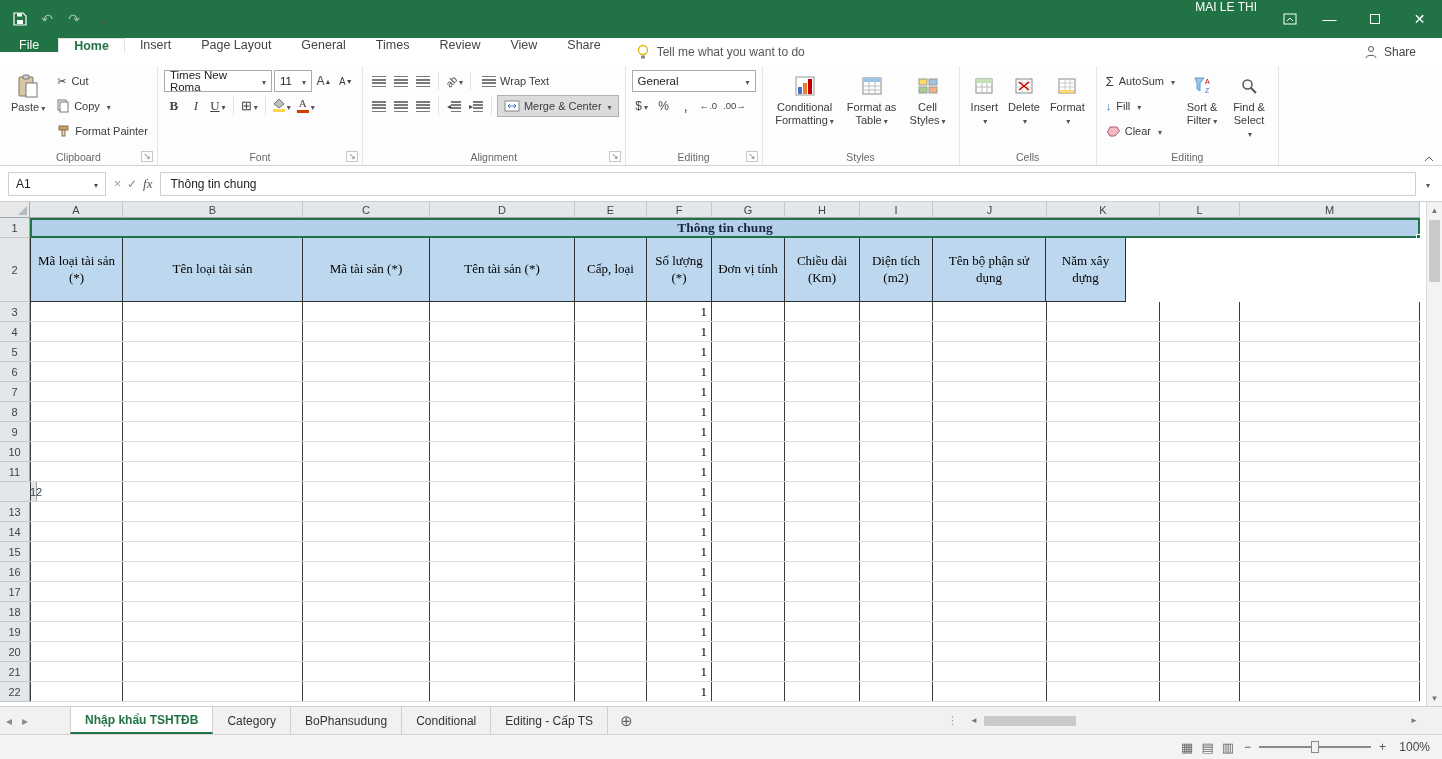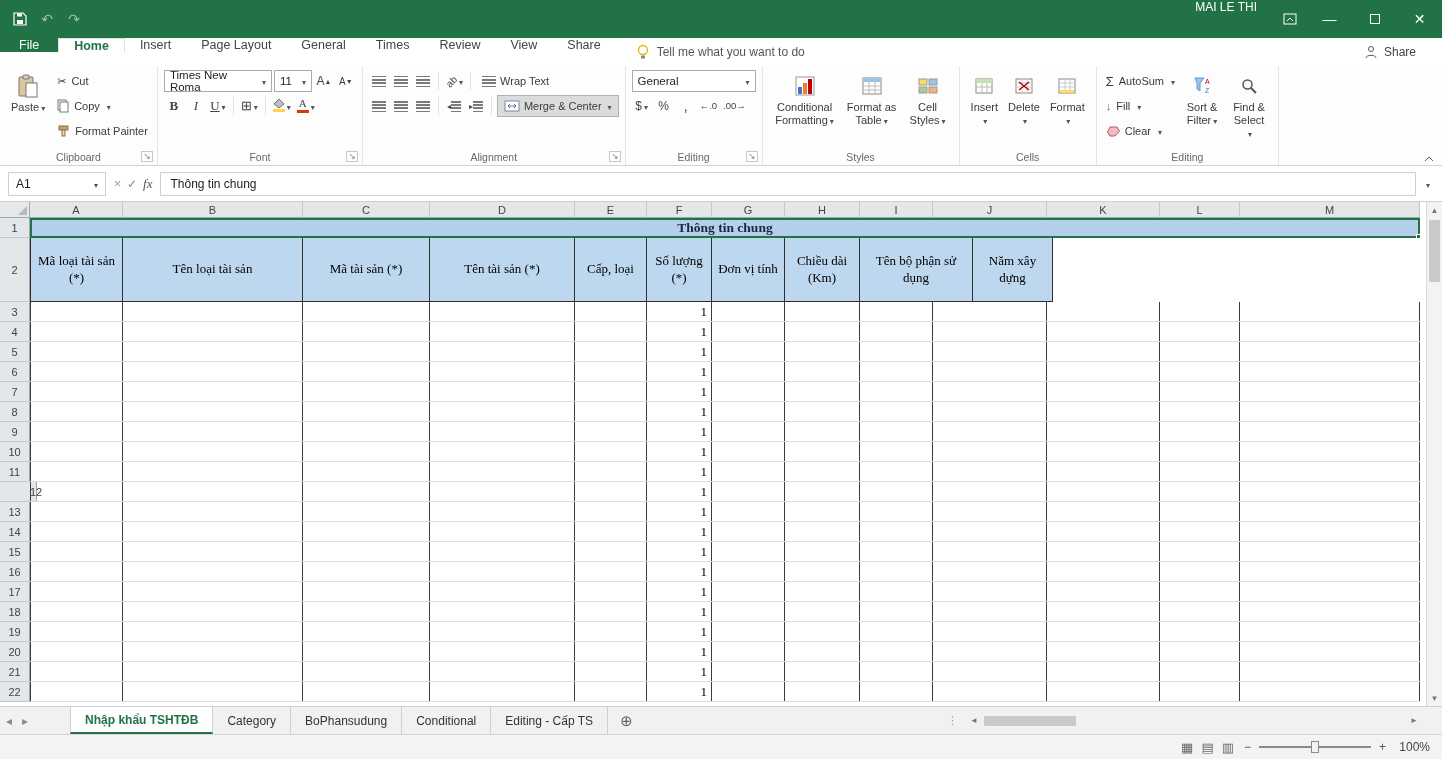--- a/index.html
+++ b/index.html
@@ -555,20 +555,21 @@
       <div class="mtitle" style="width: 1390px; height: 20px;">Thông tin chung<span class="fillhandle"></span></div>
       <div class="hrow" style="height: 64px; width: 1390px;">
           <div class="hcell" style="width: 93px;">Mã loại tài sản (*)</div>
           <div class="hcell" style="width: 180px;">Tên loại tài sản</div>
           <div class="hcell" style="width: 127px;">Mã tài sản (*)</div>
           <div class="hcell" style="width: 145px;">Tên tài sản (*)</div>
           <div class="hcell" style="width: 72px;">Cấp, loại</div>
           <div class="hcell" style="width: 65px;">Số lượng (*)</div>
           <div class="hcell" style="width: 73px;">Đơn vị tính</div>
           <div class="hcell" style="width: 75px;">Chiều dài (Km)</div>
+          <div class="hcell" style="width: 73px;">Diện tích (m2)</div>
           <div class="hcell" style="width: 113px;">Tên bộ phận sử dụng</div>
           <div class="hcell" style="width: 80px;">Năm xây dựng</div>
         </div>
       <div>
           <div class="drow" style="height: 20px; width: 1390px;">
             <div class="dcell" style="width: 93px;"></div>
             <div class="dcell" style="width: 180px;"></div>
             <div class="dcell" style="width: 127px;"></div>
             <div class="dcell" style="width: 145px;"></div>
             <div class="dcell" style="width: 72px;"></div>

